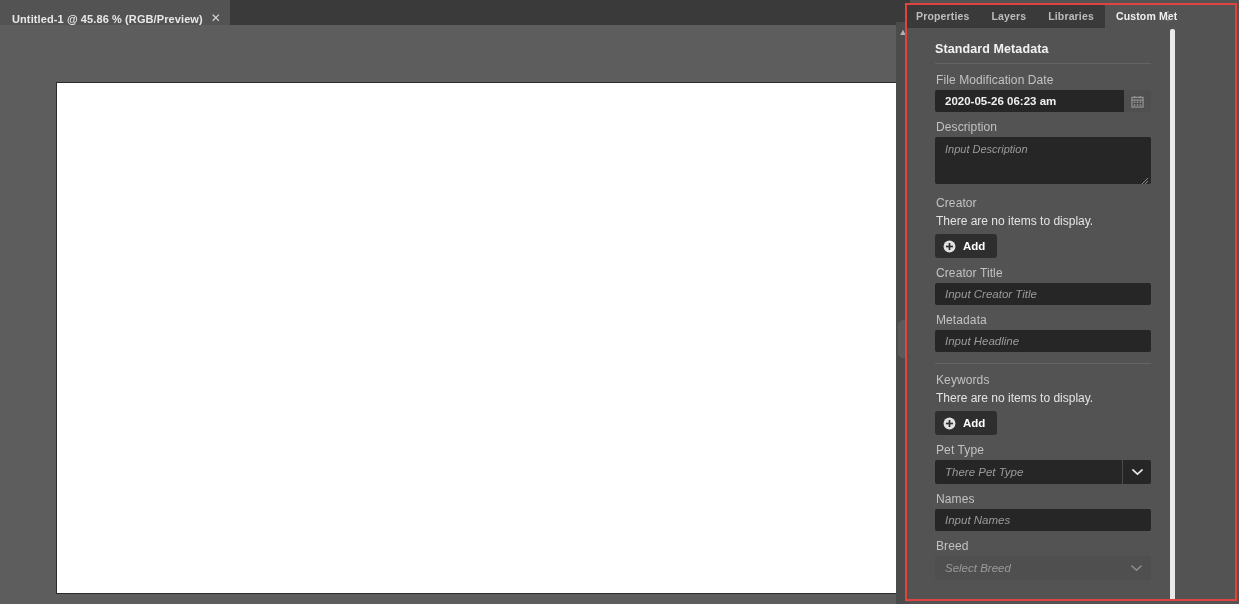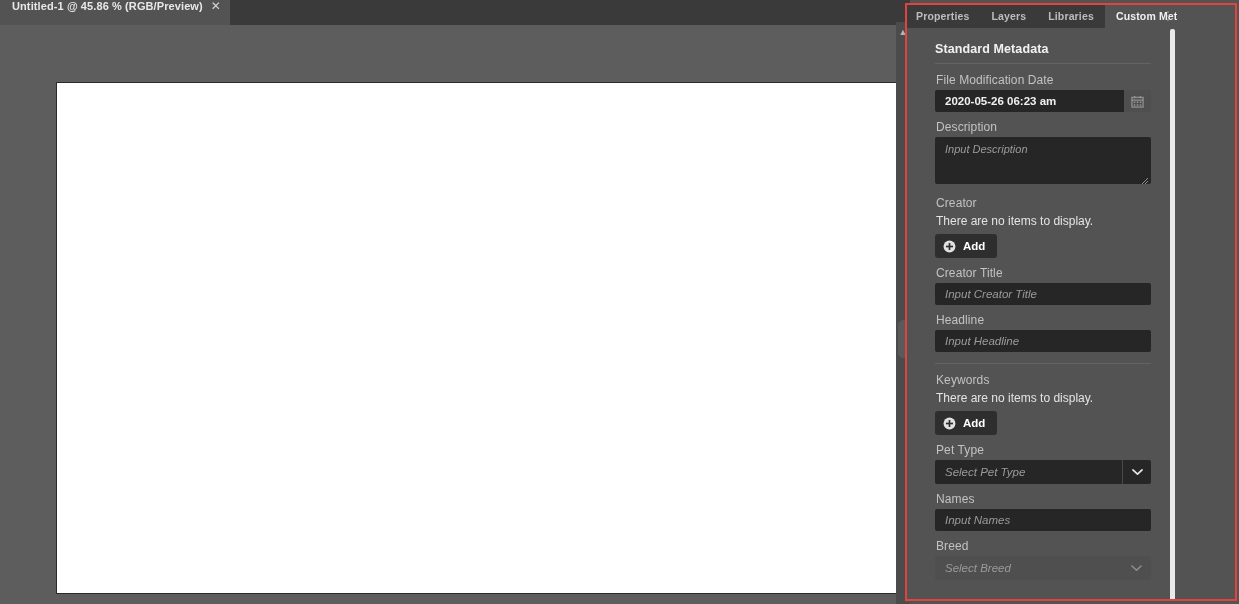--- a/index.html
+++ b/index.html
@@ -22,21 +22,21 @@
   #tabbar-doc {
     position: absolute; left: 0; top: 0;
     width: 908px; height: 25px;
     background: #3a3a3a;
   }
   #doc-tab {
     position: absolute; left: 0; top: 0;
     height: 25px;
     padding: 0 9px 0 12px;
     background: #535353;
-    display: flex; align-items: flex-start;
+    display: flex; align-items: flex-end;
     gap: 8px;
     color: #e8e8e8;
     font-size: 11px;
     font-weight: bold;
     letter-spacing: .1px;
     white-space: nowrap;
   }
   #doc-tab-close {
     color: #d6d6d6; font-size: 12px; font-weight: normal;
     line-height: 1; padding-bottom: 1px;
@@ -329,21 +329,21 @@
         <span>Add</span>
       </button>
 
       <div class="gap-s"></div>
 
       <div class="field-label">Creator Title</div>
       <input class="text-input" type="text" placeholder="Input Creator Title" style="">
 
       <div class="gap-s"></div>
 
-      <div class="field-label">Headline</div>
+      <div class="field-label">Metadata</div>
       <input class="text-input" type="text" placeholder="Input Headline" style="">
 
       <div class="gap-m"></div>
 
       
       <div class="section-rule"></div>
 
       <div class="field-label">Keywords</div>
       <div class="empty-msg">There are no items to display.</div>
       <button class="add-btn">
@@ -352,21 +352,21 @@
           <rect x="6.1" y="3.2" width="1.8" height="7.6" fill="#2e2e2e"></rect>
           <rect x="3.2" y="6.1" width="7.6" height="1.8" fill="#2e2e2e"></rect>
         </svg>
         <span>Add</span>
       </button>
 
       <div class="gap-s"></div>
 
       <div class="field-label">Pet Type</div>
       <div class="select-row">
-        <div class="select-field">Select Pet Type</div>
+        <div class="select-field">There Pet Type</div>
         <div class="select-caret">
           <svg width="11" height="8" viewBox="0 0 12 8">
             <polyline points="1,1.8 6,6.4 11,1.8" fill="none" stroke="#e6e6e6" stroke-width="1.9" stroke-linecap="round" stroke-linejoin="round"></polyline>
           </svg>
         </div>
       </div>
 
       <div class="gap-s"></div>
 
       <div class="field-label">Names</div>

